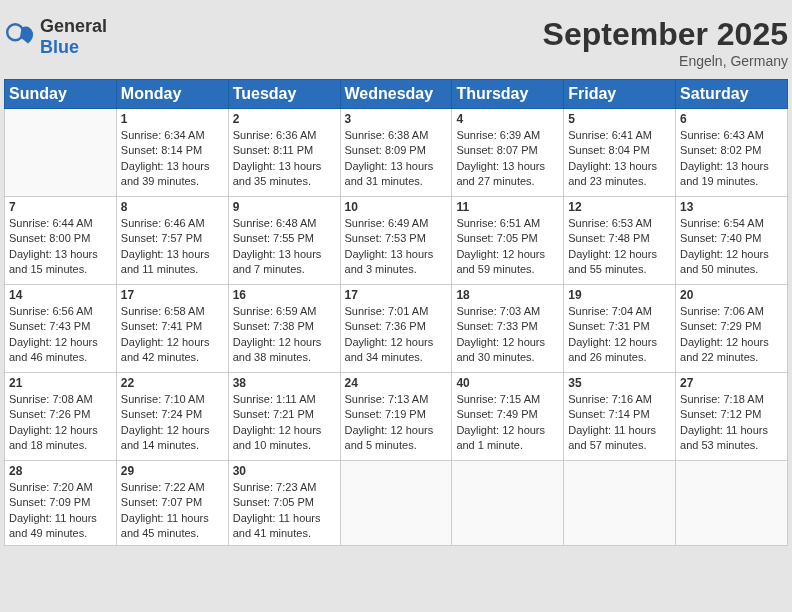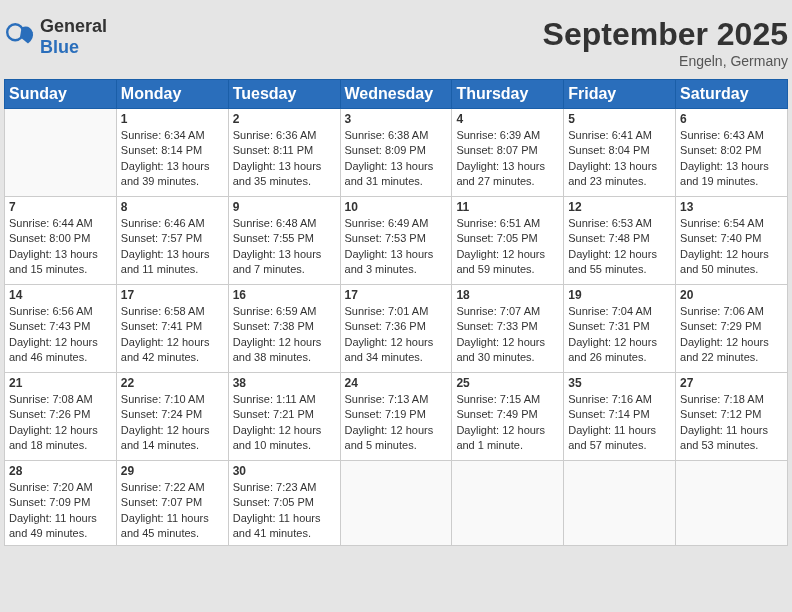--- a/index.html
+++ b/index.html
@@ -246,21 +246,21 @@
           </td>
           <td>
             <span class="day-num">17</span>
             <div class="day-info">Sunrise: 7:01 AM
 Sunset: 7:36 PM
 Daylight: 12 hours
 and 34 minutes.</div>
           </td>
           <td>
             <span class="day-num">18</span>
-            <div class="day-info">Sunrise: 7:07 AM
+            <div class="day-info">Sunrise: 7:03 AM
 Sunset: 7:33 PM
 Daylight: 12 hours
 and 30 minutes.</div>
           </td>
           <td>
             <span class="day-num">19</span>
             <div class="day-info">Sunrise: 7:04 AM
 Sunset: 7:31 PM
 Daylight: 12 hours
 and 26 minutes.</div>
@@ -296,21 +296,21 @@
 and 10 minutes.</div>
           </td>
           <td>
             <span class="day-num">24</span>
             <div class="day-info">Sunrise: 7:13 AM
 Sunset: 7:19 PM
 Daylight: 12 hours
 and 5 minutes.</div>
           </td>
           <td>
-            <span class="day-num">25</span>
+            <span class="day-num">40</span>
             <div class="day-info">Sunrise: 7:15 AM
 Sunset: 7:49 PM
 Daylight: 12 hours
 and 1 minute.</div>
           </td>
           <td>
             <span class="day-num">35</span>
             <div class="day-info">Sunrise: 7:16 AM
 Sunset: 7:14 PM
 Daylight: 11 hours

